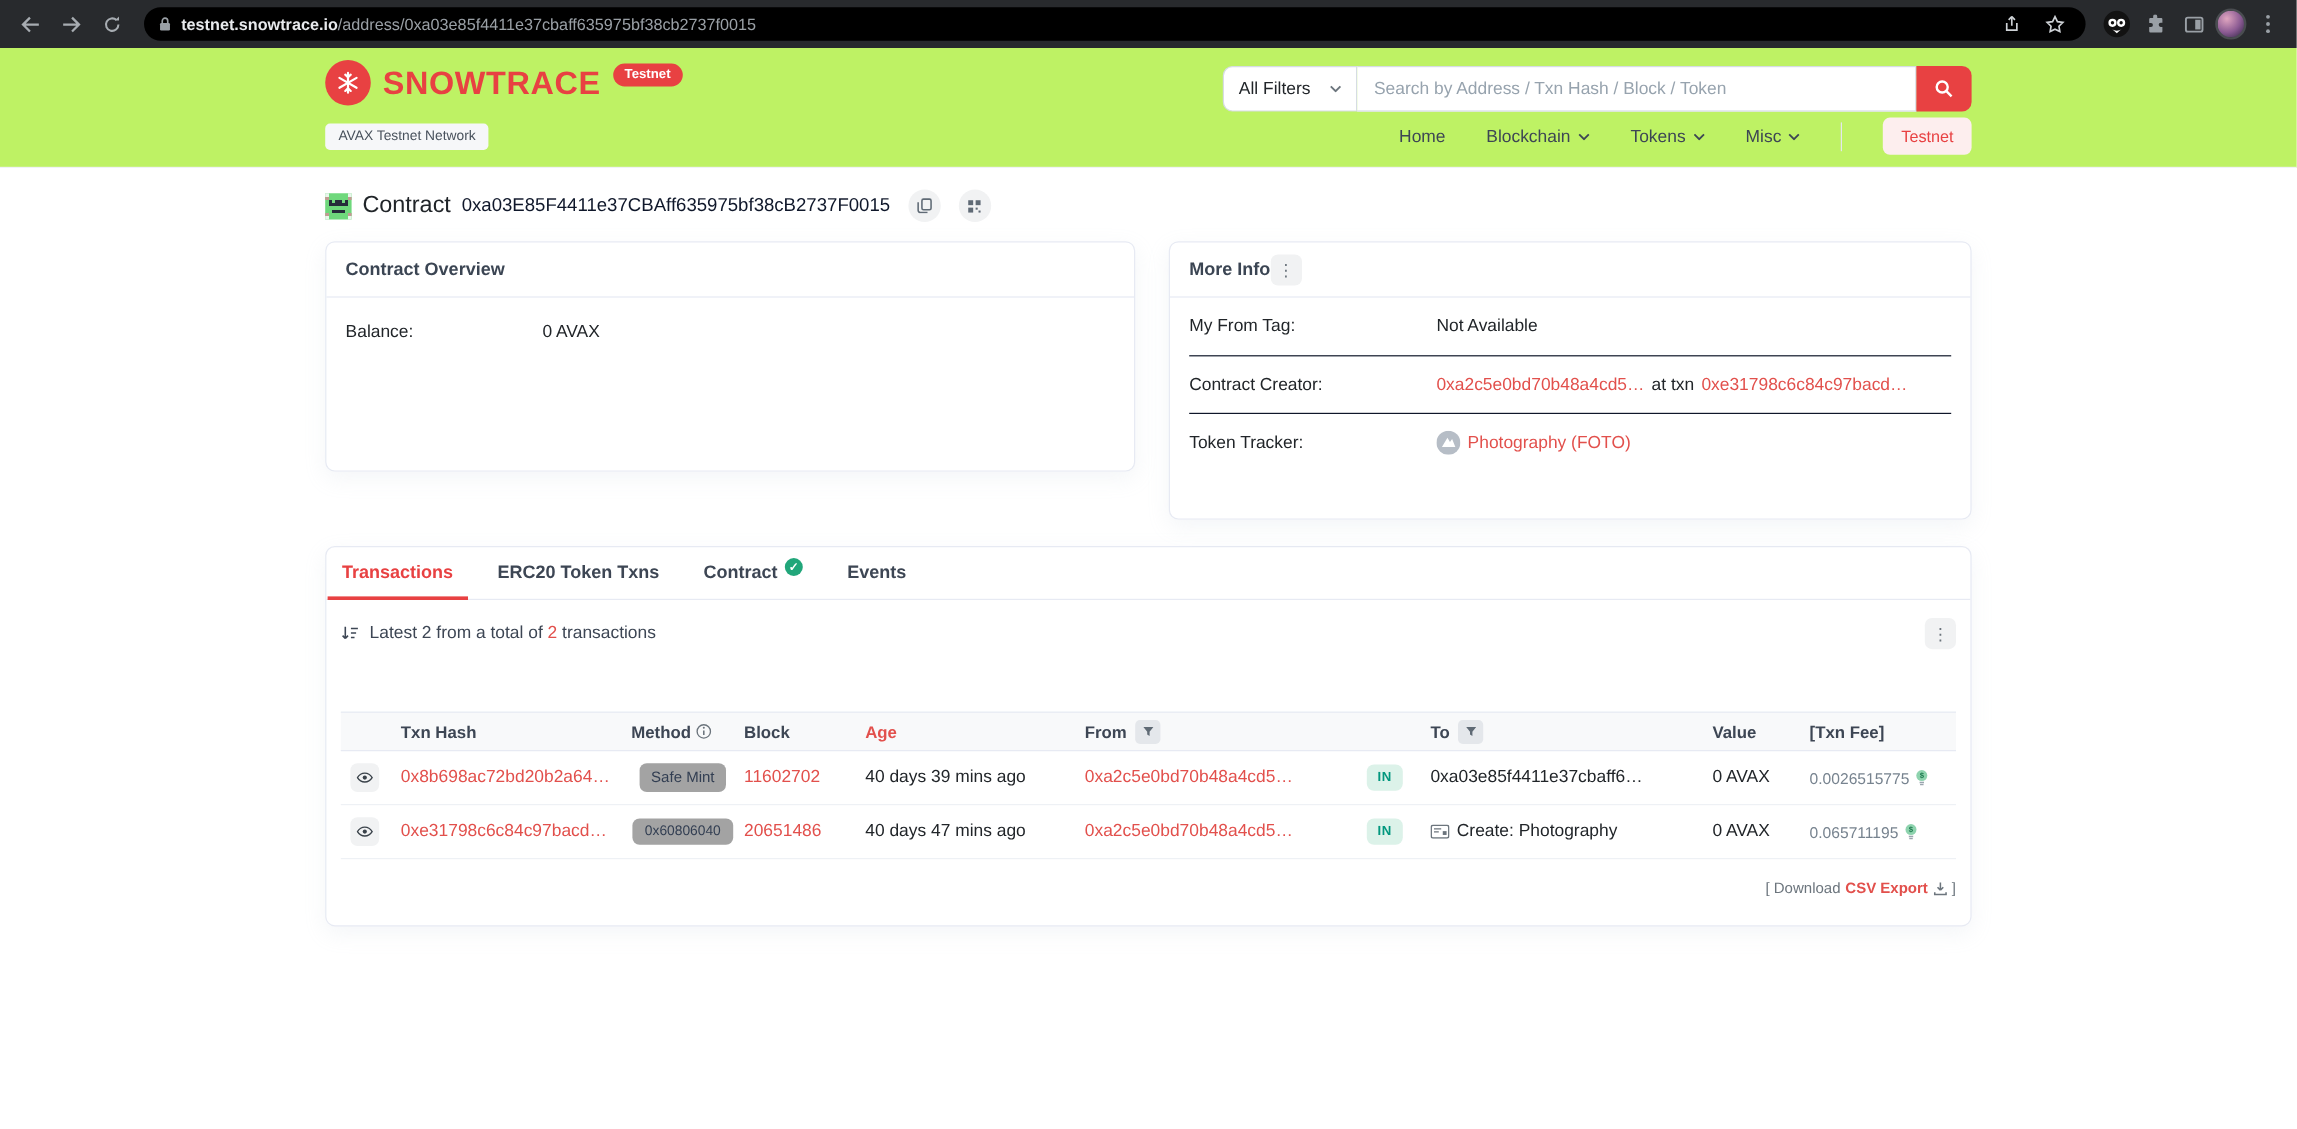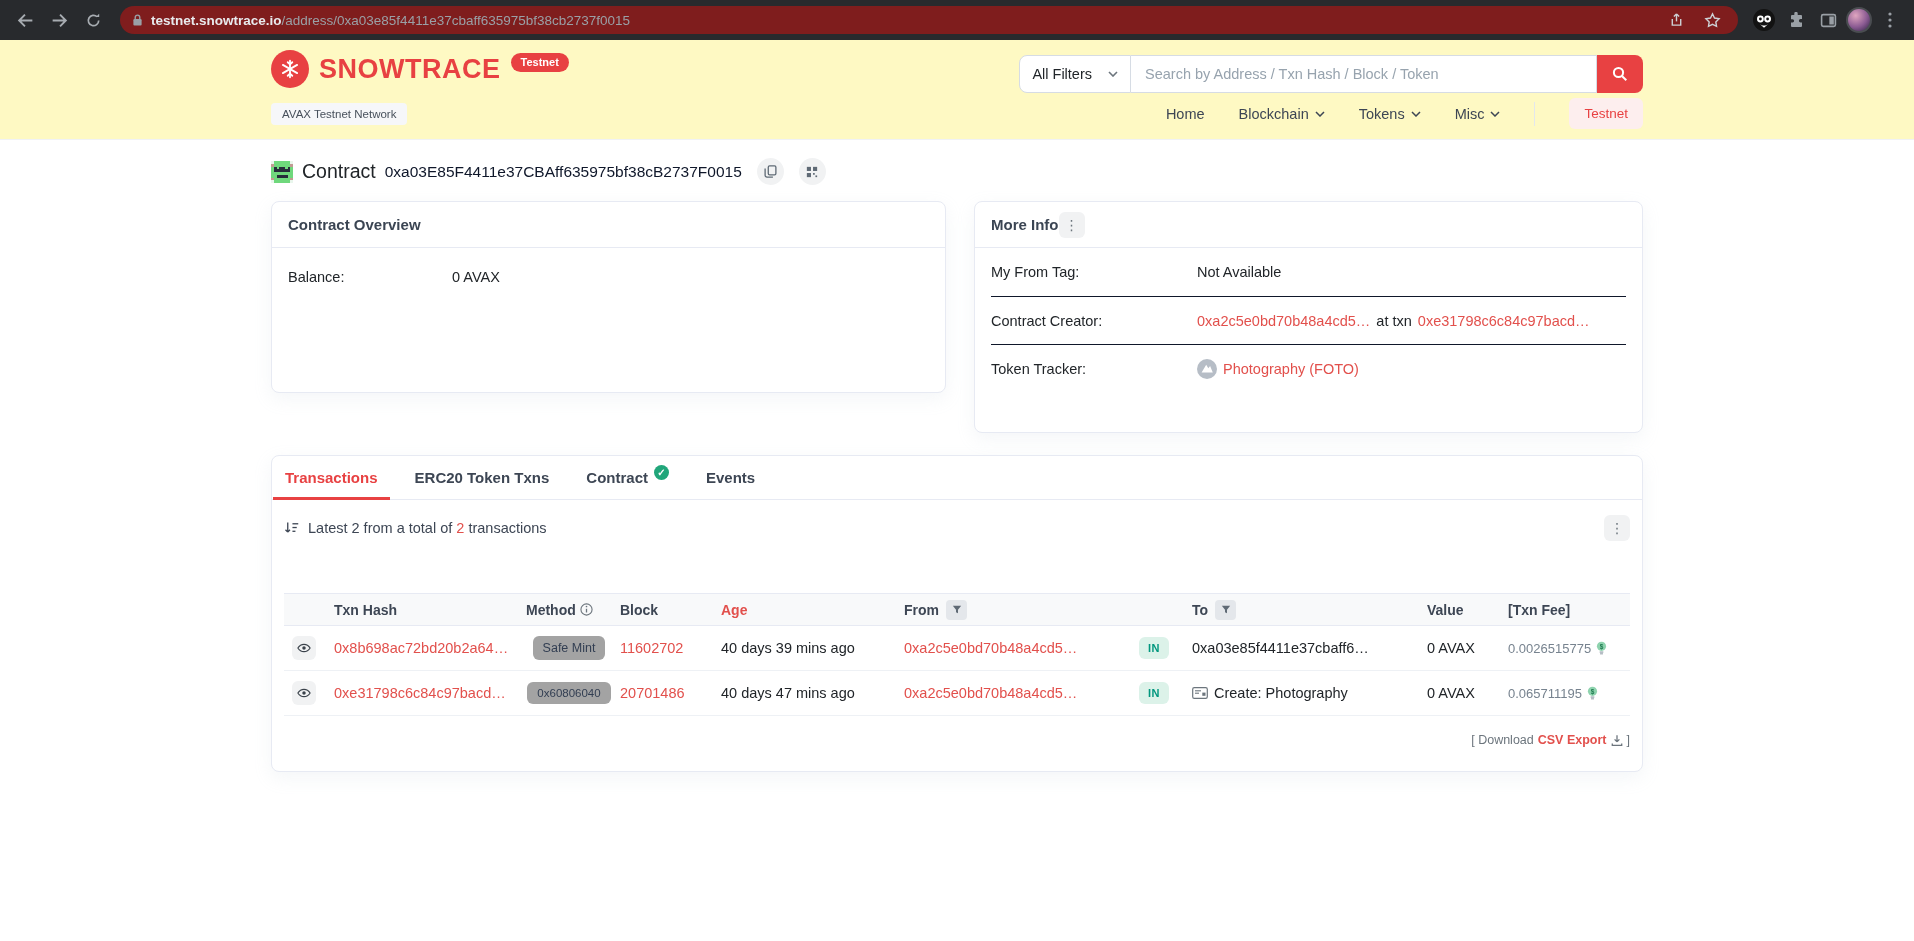--- a/index.html
+++ b/index.html
@@ -3,30 +3,30 @@
 <meta charset="utf-8">
 <style>
   * { margin:0; padding:0; box-sizing:border-box; }
   html,body { width:1914px; height:941px; overflow:hidden; background:#fff;
     font-family:"Liberation Sans", sans-serif; }
   a { text-decoration:none; }
 
   
   .bbar { height:40px; background:#282a2d; display:flex; align-items:center; padding:0 10px; gap:4px; }
   .bnav { width:30px; height:30px; display:flex; align-items:center; justify-content:center; border-radius:50%; cursor:pointer; flex:0 0 auto; }
-  .urlpill { flex:1; height:28px; background:#7f1d1d; border-radius:14px; display:flex; align-items:center; padding:0 12px; gap:8px; margin:0 8px; min-width:0; }
+  .urlpill { flex:1; height:28px; background:#000000; border-radius:14px; display:flex; align-items:center; padding:0 12px; gap:8px; margin:0 8px; min-width:0; }
   .urltext { font-size:13.5px; white-space:nowrap; overflow:hidden; }
   .url-domain { color:#e8eaed; font-weight:bold; }
   .url-path { color:#9aa0a6; }
   .pillspace { flex:1; }
   .bico { width:28px; height:28px; display:flex; align-items:center; justify-content:center; cursor:pointer; flex:0 0 auto; }
   .avatar { width:26px; height:26px; border-radius:50%; background:radial-gradient(circle at 35% 30%, #e0a6c0, #8a5a92 55%, #2b2340); border:2px solid #4a4d51; cursor:pointer; flex:0 0 auto; }
 
   
-  .site-header { background:#fef9c3; border-bottom:1px solid #f0f2f5; padding:10px 0 10px; }
+  .site-header { background:#bef264; border-bottom:1px solid #f0f2f5; padding:10px 0 10px; }
   .shell { width:1372px; margin:0 auto; }
   .hrow1 { display:flex; justify-content:space-between; align-items:flex-start; }
   .logo-line { display:flex; align-items:flex-start; gap:10px; }
   .logo-circle { width:38px; height:38px; border-radius:50%; background:#e84142; display:flex; align-items:center; justify-content:center; }
   .brand { font-size:27px; font-weight:bold; color:#e84142; letter-spacing:.5px; line-height:38px; }
   .brand-badge { background:#e84142; color:#fff; font-size:11px; font-weight:bold; padding:3px 10px 4px; border-radius:11px; margin-top:3px; }
   .search { display:flex; height:38px; margin-top:5px; }
   .filters { border:1px solid #d6dce4; border-radius:8px 0 0 8px; background:#fff; padding:0 12px; display:flex; align-items:center; gap:16px; font-size:14.5px; color:#212529; cursor:pointer; }
   .sinput { width:466px; border:1px solid #d6dce4; border-left:none; padding:0 14px; font-size:14.5px; color:#212529; outline:none; font-family:"Liberation Sans", sans-serif; }
   .sinput::placeholder { color:#97a3ae; }
@@ -421,21 +421,21 @@
               </svg>
             </button>
           </div>
         <div>
             <a class="rlink trunc">0xe31798c6c84c97bacd…</a>
           </div>
         <div class="cell-center">
             <span class="badge-method hexsig">0x60806040</span>
           </div>
         <div>
-            <a class="rlink">20701486</a>
+            <a class="rlink">20651486</a>
           </div>
         <div>40 days 47 mins ago</div>
         <div>
             <a class="rlink trunc">0xa2c5e0bd70b48a4cd5…</a>
           </div>
         <div>
             <span class="badge-in">IN</span>
           </div>
         <div class="to-cell">
           <svg width="16" height="12" viewBox="0 0 16 12">

